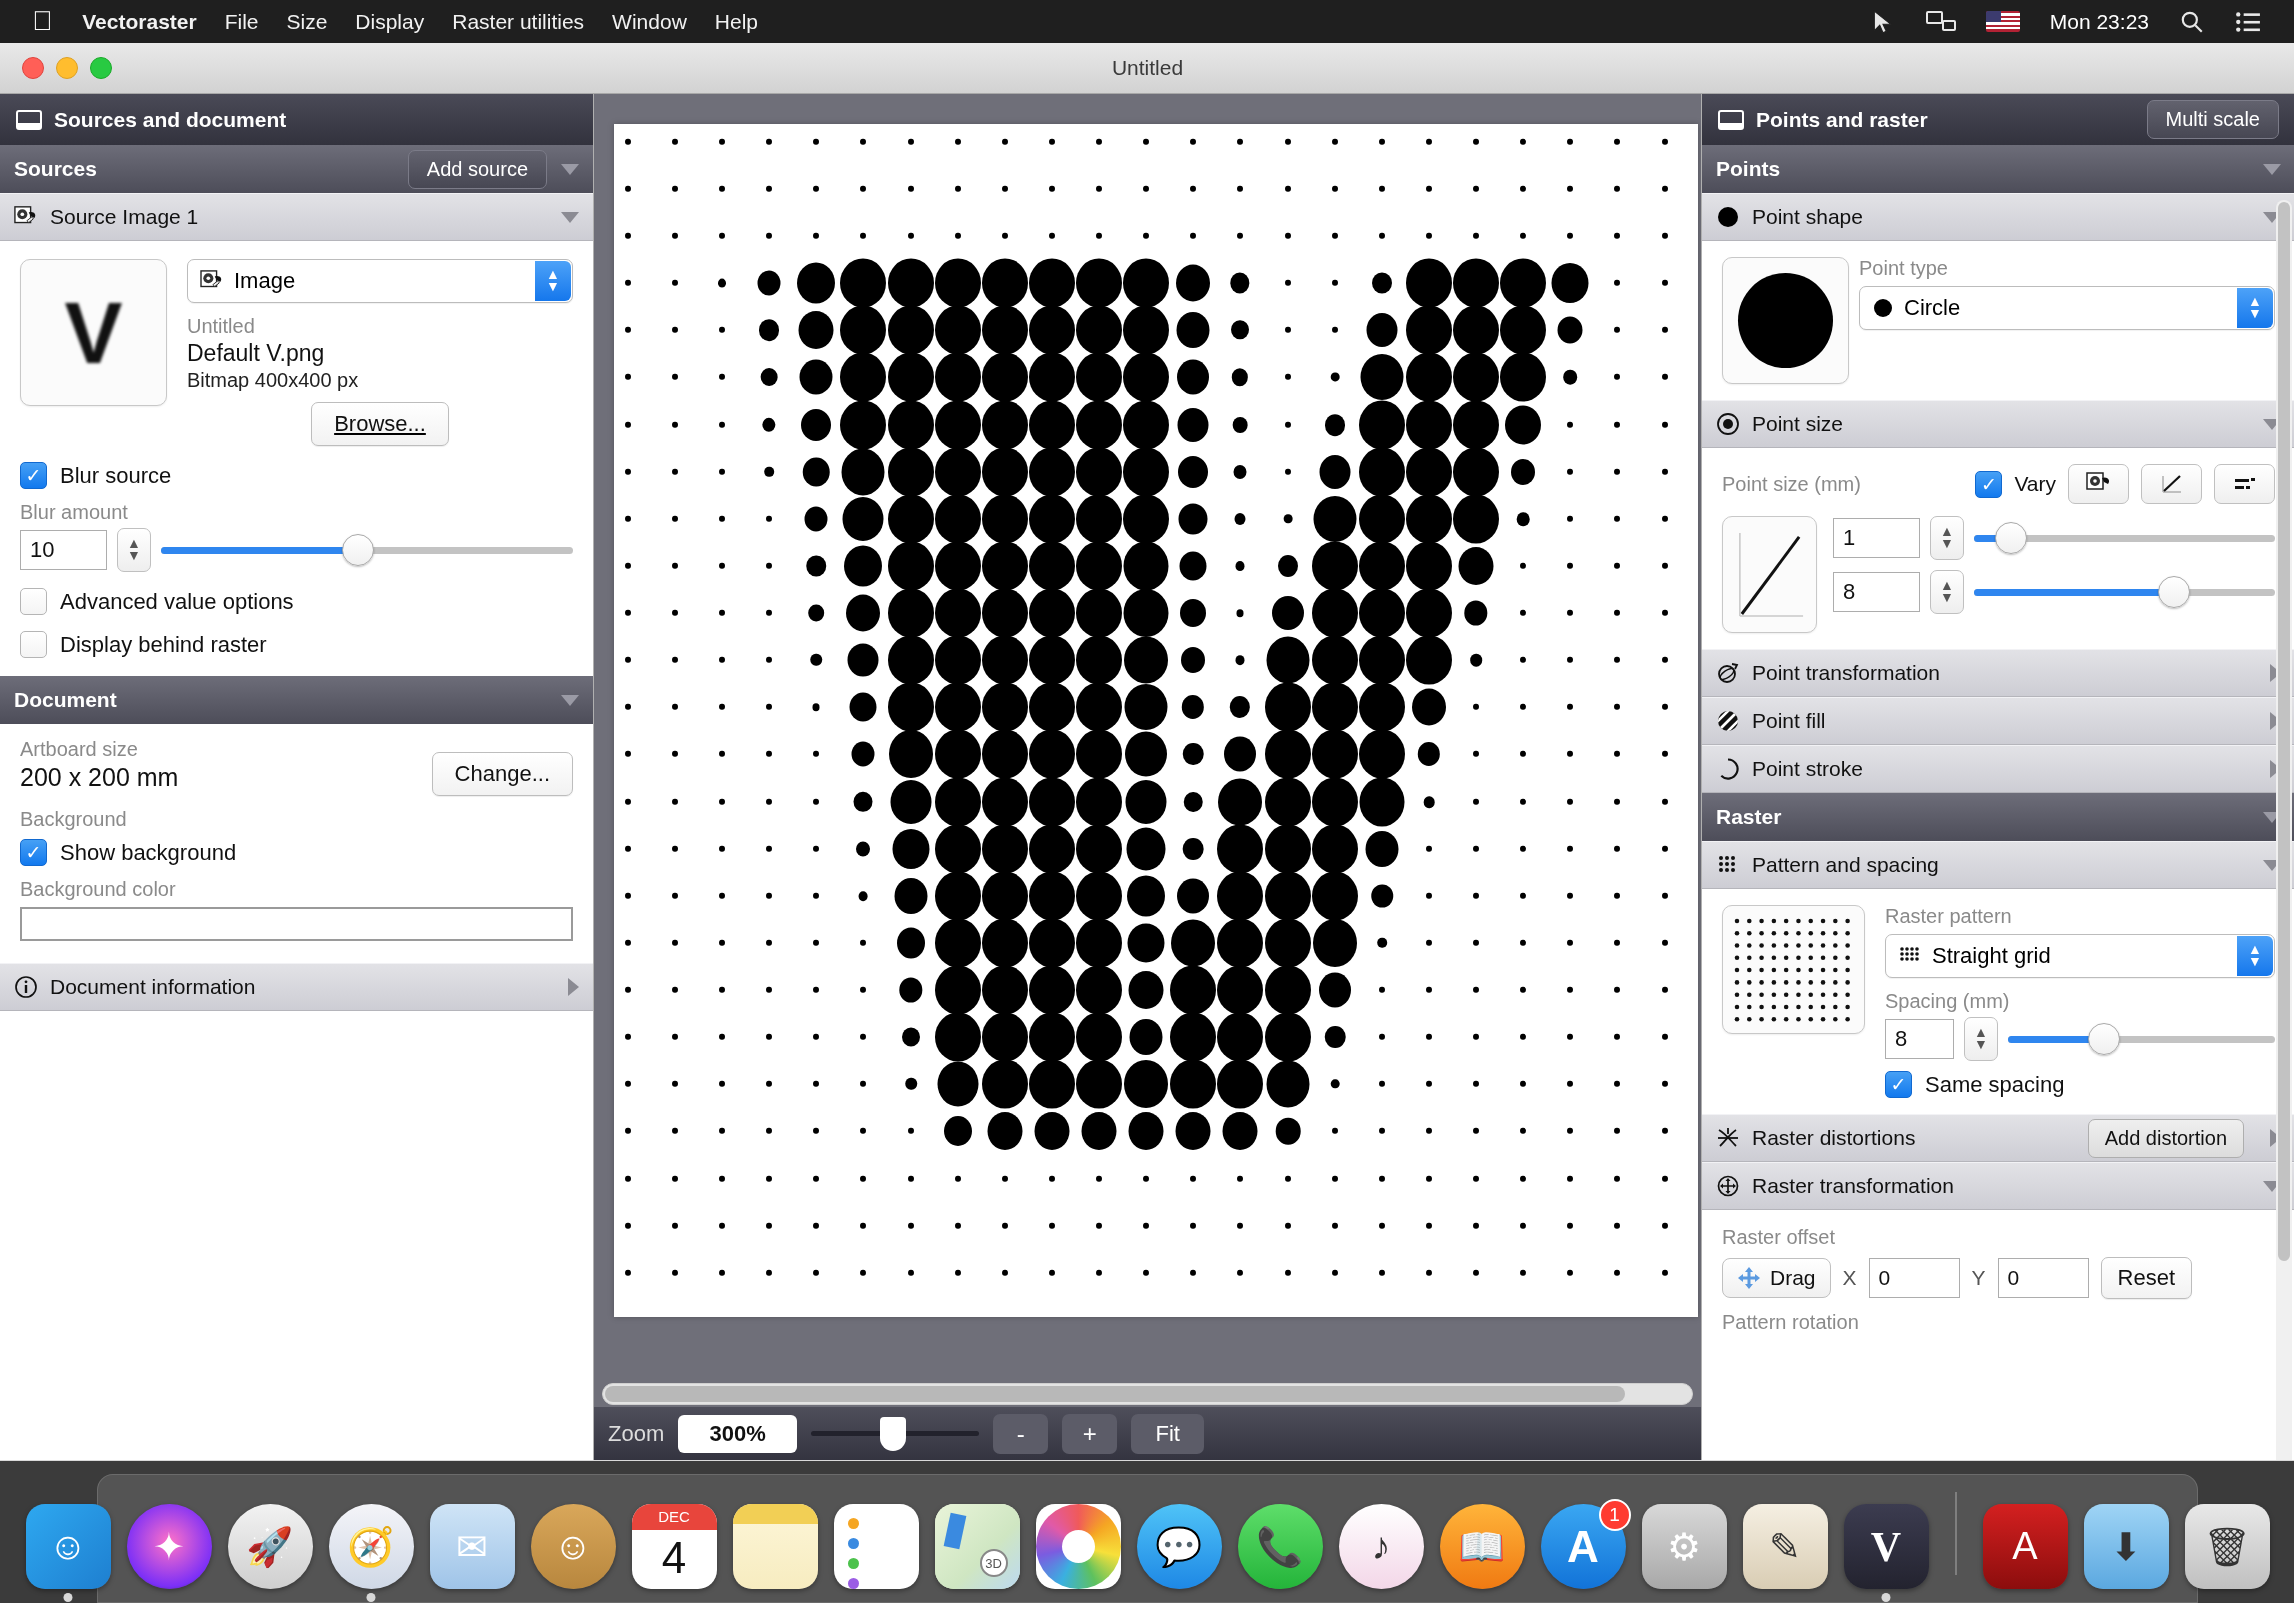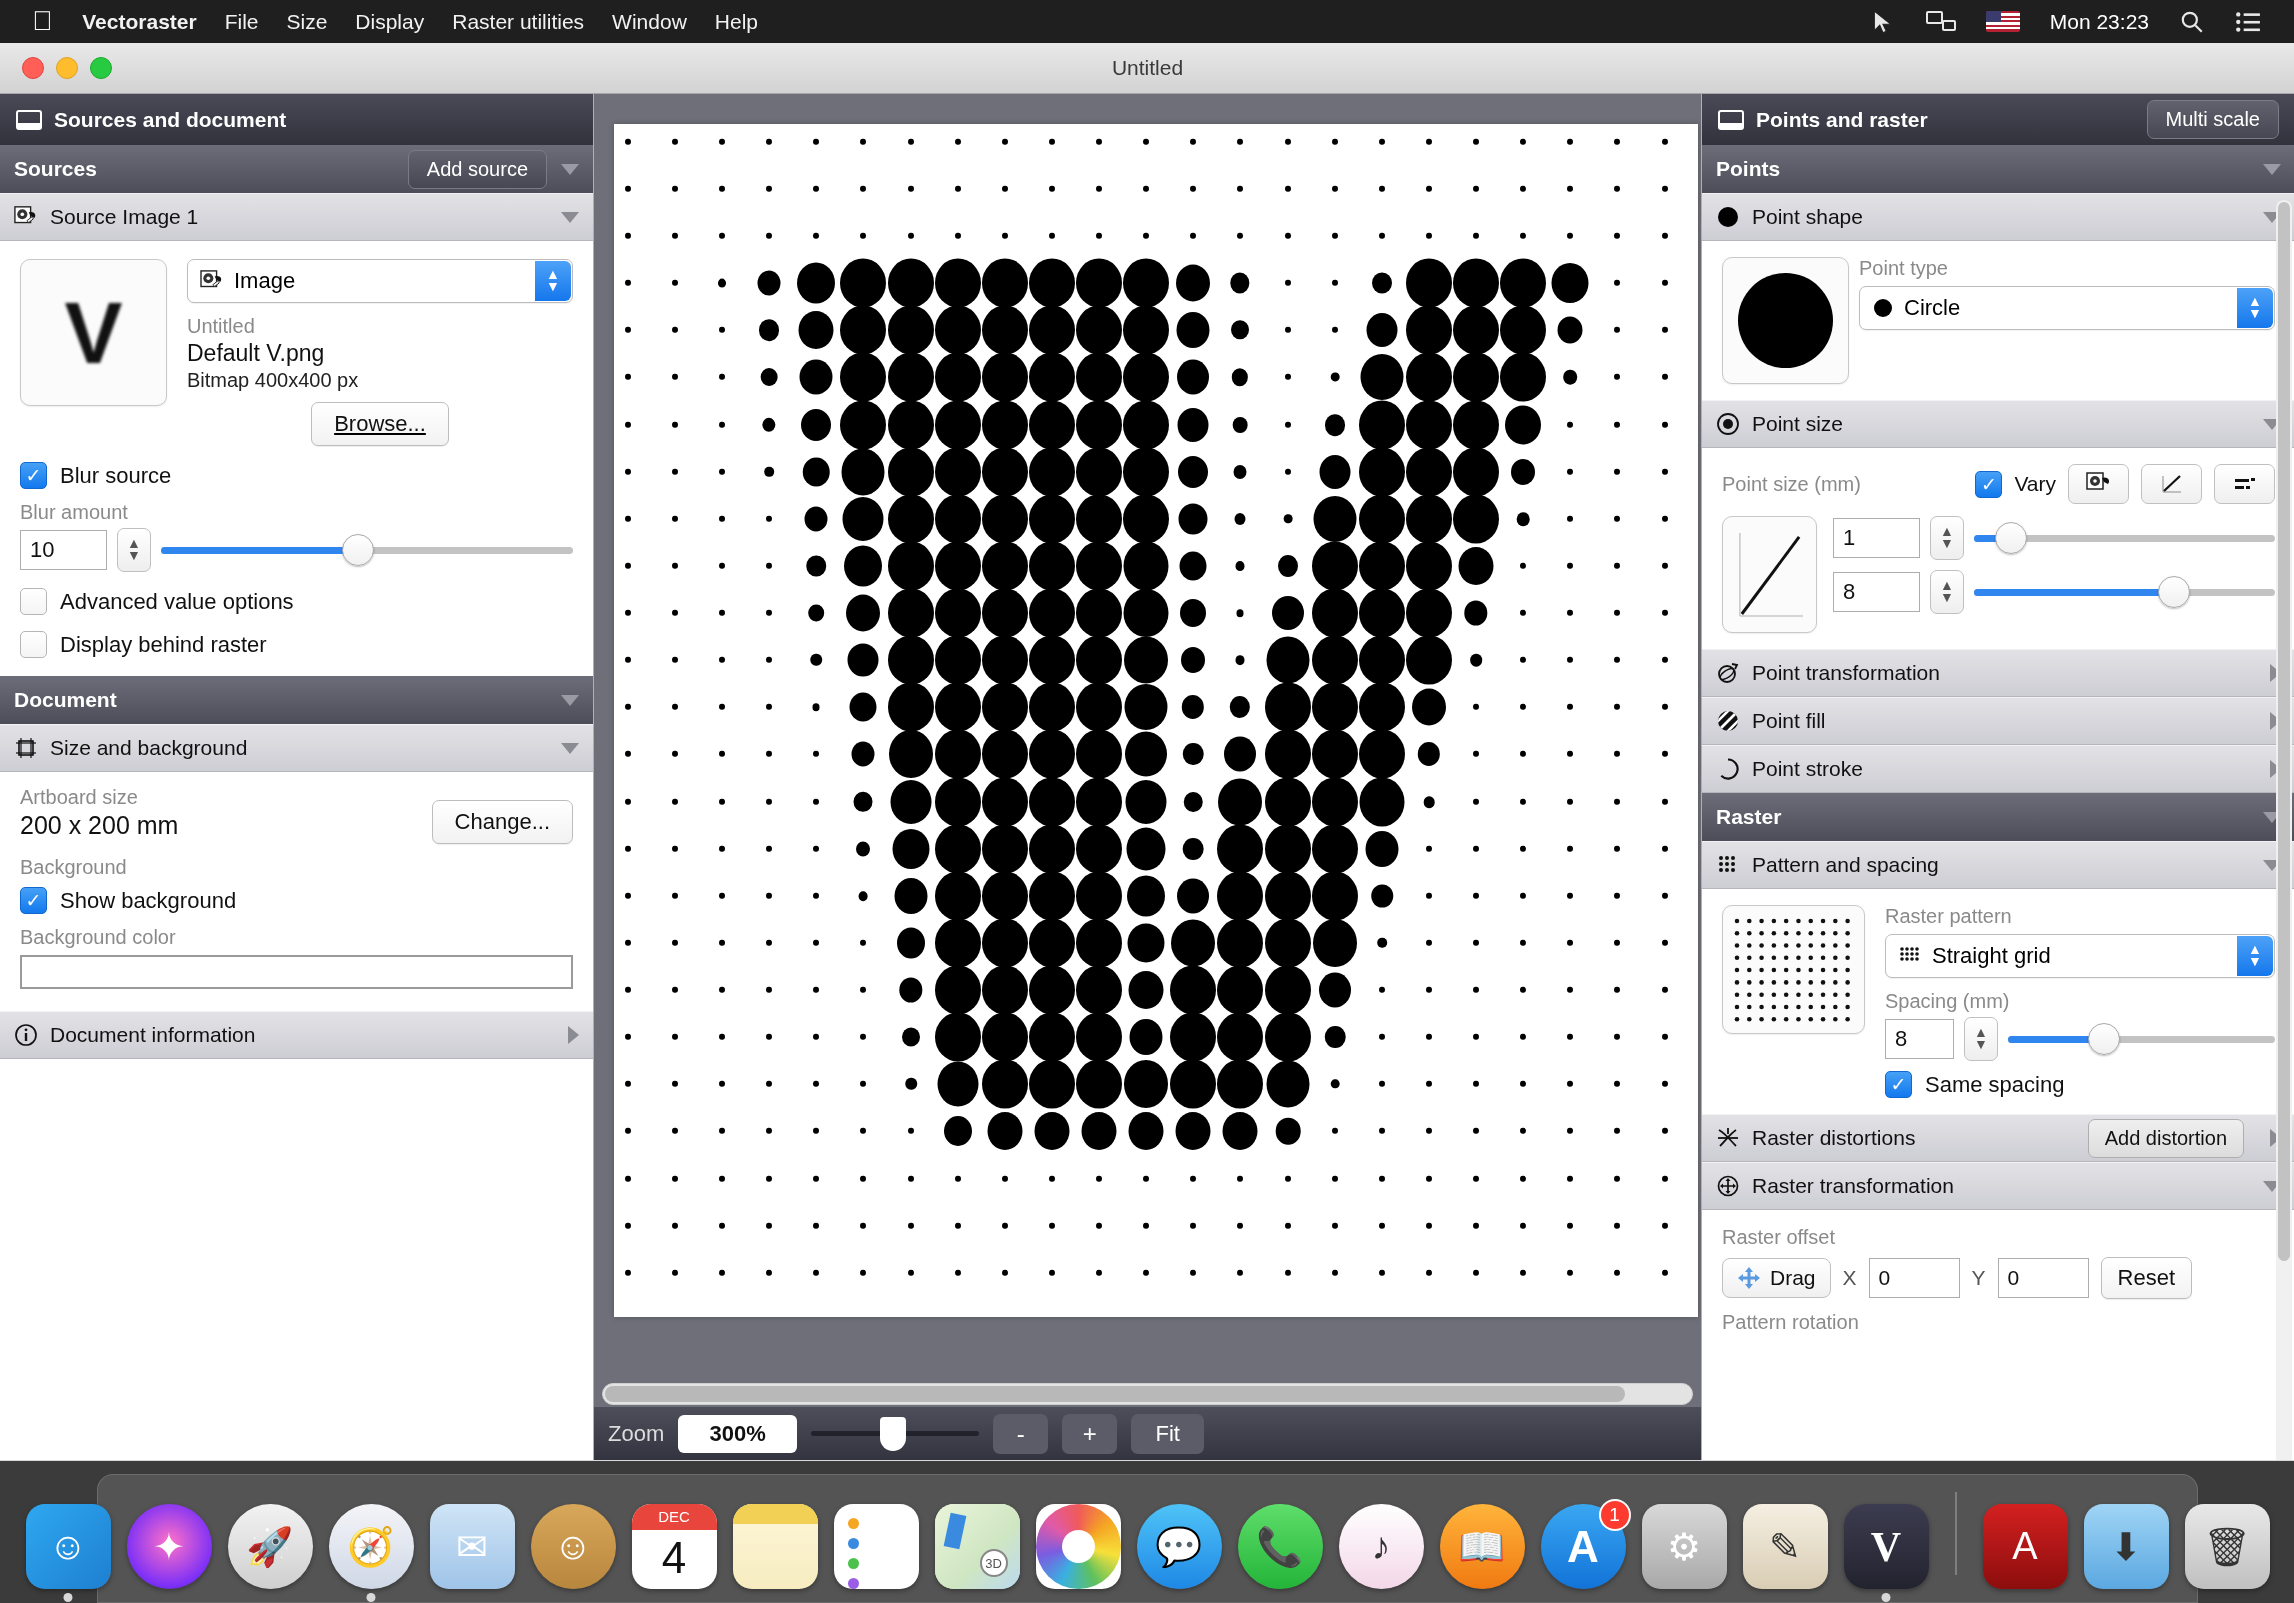--- a/index.html
+++ b/index.html
@@ -313,33 +313,20 @@
           <span class="chk"></span>
           <span>Display behind raster</span>
         </div>
       </div>
 
       <div class="grp-header">
         <span>Document</span>
         <span class="tri-d"></span>
       </div>
 
-      <div class="sec-header">
-        <span class="sb-ico">
-          <svg width="24" height="24" viewBox="0 0 24 24">
-              <rect x="5" y="5" width="14" height="14" fill="none" stroke="#111" stroke-width="1.6"></rect>
-              <line x1="2" y1="7" x2="22" y2="7" stroke="#111" stroke-width="1.2"></line>
-              <line x1="2" y1="17" x2="22" y2="17" stroke="#111" stroke-width="1.2"></line>
-              <line x1="7" y1="2" x2="7" y2="22" stroke="#111" stroke-width="1.2"></line>
-              <line x1="17" y1="2" x2="17" y2="22" stroke="#111" stroke-width="1.2"></line>
-            </svg>
-        </span>
-        <span>Size and background</span>
-        <span class="tri-d"></span>
-      </div>
 
       <div class="l-content" style="padding-top:14px">
         <div style="display:flex;align-items:flex-start;">
           <div style="flex:1">
             <div class="lbl-gray" style="margin-top:0">Artboard size</div>
             <div class="val-blk" style="font-size:25px">200 x 200 mm</div>
           </div>
           <span class="btn" style="margin-top:14px">Change...</span>
         </div>
         <div class="lbl-gray">Background</div>

